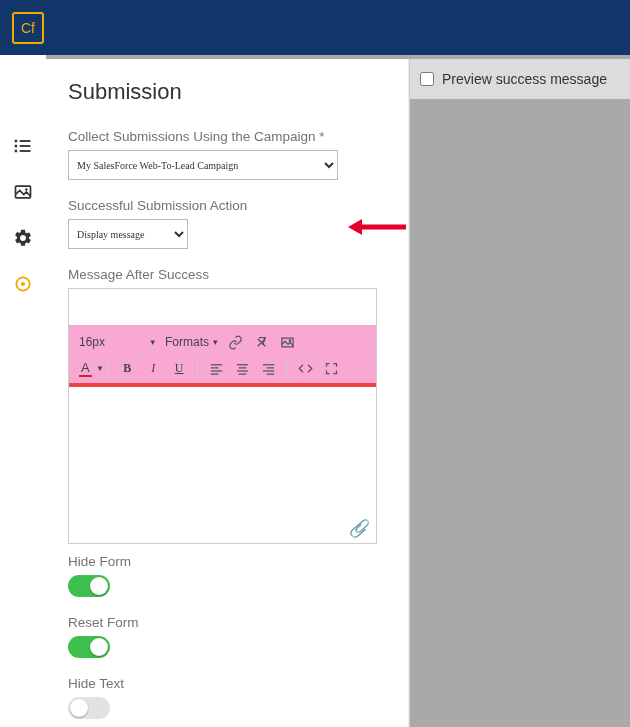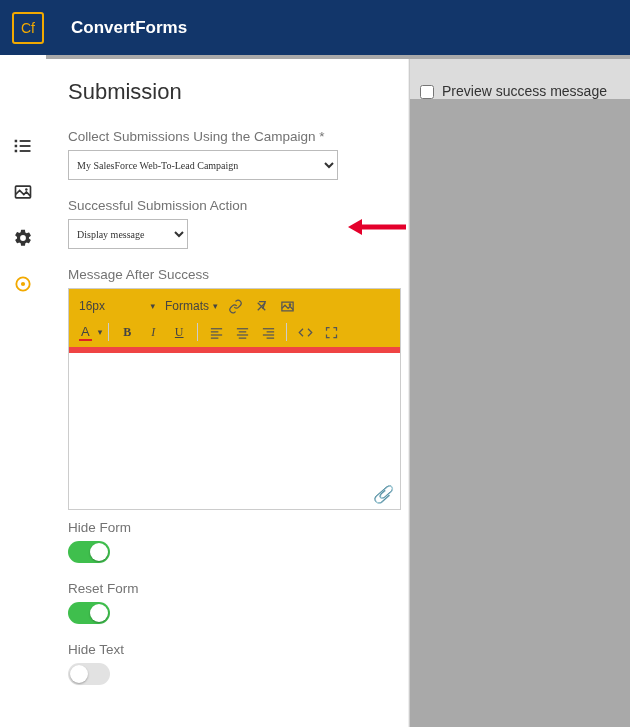--- a/index.html
+++ b/index.html
@@ -60,21 +60,21 @@
   }
   .sidebar .icon { width: 22px; height: 22px; display:flex; align-items:center; justify-content:center; }
   .sidebar svg { width: 20px; height: 20px; }
   .panel {
     position: absolute;
     left: 46px;
     top: 4px;
     width: 364px;
     height: calc(100% - 4px);
     background: #fff;
-    padding: 20px 8px 20px 22px;
+    padding: 20px 32px 20px 22px;
     overflow: hidden;
     border-right: 1px solid #ccc;
     box-shadow: -1px 0 0 #eee inset;
   }
   .panel h2 {
     font-size: 22px;
     font-weight: 400;
     color: #333;
     margin-bottom: 24px;
   }
@@ -100,23 +100,24 @@
     position: absolute;
     left: 348px;
     top: 160px;
     pointer-events: none;
   }
   .editor-wrap {
     border: 1px solid #ccc;
     background: #fff;
   }
   .editor-toolbar {
-    background: #eab308;
-    border-bottom: 6px solid #ef4444;
+    background: #f9a8d4;
+    border-bottom: 4px solid #ef4444;
     padding: 4px 6px 2px;
+    margin-top: 36px;
   }
   .toolbar-row {
     display: flex;
     align-items: center;
     gap: 2px;
     flex-wrap: wrap;
     min-height: 26px;
   }
   .tb-btn {
     height: 22px;
@@ -183,21 +184,21 @@
   .toggle.off { background: #e2e2e2; }
   .toggle.off .knob { left: 2px; }
   .preview-bar {
     position: absolute;
     left: 410px;
     top: 4px;
     right: 0;
     height: 40px;
     background: #dcdcdc;
     display: flex;
-    align-items: flex-end;
+    align-items: center;
     padding-left: 10px;
     font-size: 14px;
     color: #333;
   }
   .preview-bar input[type=checkbox] {
     width: 14px;
     height: 14px;
     margin-right: 8px;
   }
   .underline-a {
@@ -207,21 +208,20 @@
     font-weight: 500;
   }
 </style>
 </head>
 <body>
 
 <div class="topbar">
   <div class="logo-box">
     <span>Cf</span>
   </div>
-  <div class="brand-name">ConvertForms</div>
 </div>
 
 <div class="below-topbar">
 
   <div class="preview-bar">
     <input type="checkbox" style="">
     <span>Preview success message</span>
   </div>
 
   <div class="sidebar">

